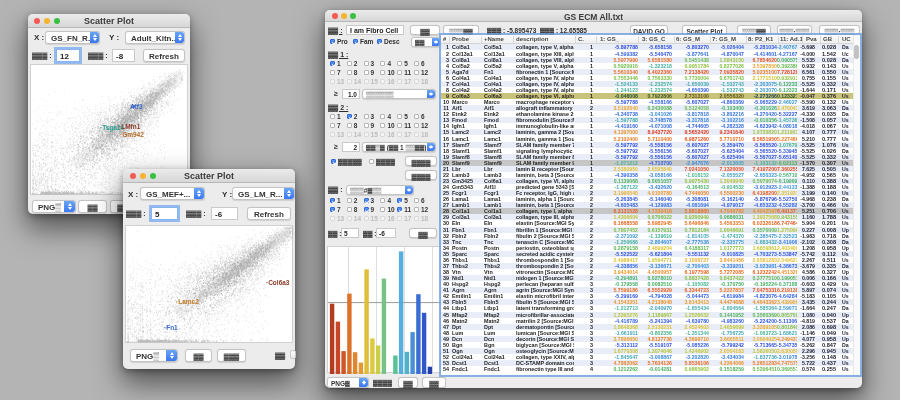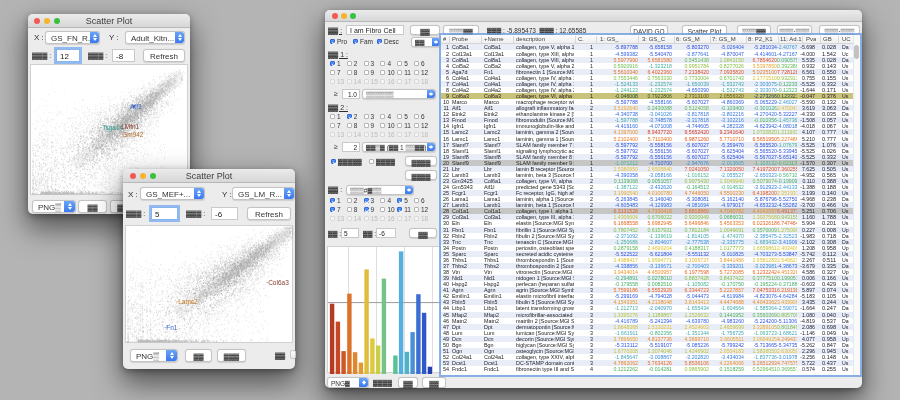--- a/index.html
+++ b/index.html
@@ -1,17 +1,17 @@
 <!DOCTYPE html>
 <html><head><meta charset="utf-8"><style>
 *{margin:0;padding:0;box-sizing:border-box;font-family:"Liberation Sans",sans-serif;}
 html,body{width:900px;height:400px;overflow:hidden;background:#b4b4b4;}
 #desk{position:relative;width:900px;height:400px;background:#b4b4b4;}
 .win{position:absolute;background:#ececec;border-radius:5px;
- box-shadow:0 13px 28px 2px rgba(0,0,0,.52),0 2px 6px rgba(0,0,0,.32);}
+ box-shadow:0 13px 28px 2px rgba(0,0,0,.52),0 2px 6px rgba(0,0,0,.32);font-weight:bold;}
 .tbar{position:absolute;left:0;top:0;right:0;background:linear-gradient(#ebebeb,#d7d7d7);
  border-bottom:1px solid #b7b7b7;border-radius:5px 5px 0 0;}
 .tl{position:absolute;width:6px;height:6px;border-radius:50%;}
 .tlr{background:#f25a53;}.tly{background:#f5b42e;}.tlg{background:#38c13f;}
 .ttext{position:absolute;width:100%;text-align:center;color:#3c3c3c;}
 .lab{position:absolute;color:#2e2e2e;white-space:nowrap;}
 .btn{position:absolute;background:#fff;border:1px solid #c3c3c3;border-radius:3px;
  color:#333;text-align:center;box-shadow:0 .5px 1px rgba(0,0,0,.12);}
 .pop{position:absolute;background:#fff;border:1px solid #c3c3c3;border-radius:3px;color:#333;
  box-shadow:0 .5px 1px rgba(0,0,0,.12);white-space:nowrap;overflow:hidden;}
@@ -99,20 +99,21 @@
 <div class="btn" style="left:62px;top:180px;width:27px;height:13px;font-size:7px;padding-top:2.5px;">▓▓</div>
 <div class="btn" style="left:94px;top:180px;width:29px;height:13px;font-size:7px;padding-top:2.5px;">▓▓▓</div>
 <div class="lab" style="left:152px;top:183px;font-size:7px;">▓▓</div>
 <div style="position:absolute;left:167px;top:181px;width:6px;height:9px;background:linear-gradient(#fdfdfd,#ededed);border:1px solid #c8c8c8;border-radius:2px;"></div>
 </div>
 <div class="win" style="left:325px;top:10px;width:537px;height:378px;">
 <div class="tbar" style="height:12px;">
         <div class="tl tlr" style="left:7px;top:3px;"></div>
         <div class="tl tly" style="left:16px;top:3px;"></div>
         <div class="tl tlg" style="left:25px;top:3px;"></div>
+        <div class="ttext" style="top:1.5px;font-size:8.5px;">GS ECM All.txt</div>
       </div>
 <div class="lab" style="left:3px;top:17px;font-size:7px;text-decoration:underline;">▓▓ :</div>
 <div class="fld" style="left:21px;top:15px;width:58px;height:10px;font-size:7px;padding:1px 0 0 3px;">I am Fibro Cell</div>
 <div class="btn" style="left:85px;top:15px;width:30px;height:10px;font-size:6.5px;padding-top:1.5px;">▓▓</div>
 <div class="btn" style="left:118px;top:15px;width:36px;height:10px;font-size:6.5px;padding-top:1.5px;">▒▒▒▓▓</div>
 <div class="lab" style="left:162px;top:17px;font-size:6.5px;">▓▓▓ : -5.895473&nbsp;&nbsp;▓▓▓ : 12.65585</div>
 <div class="btn" style="left:305px;top:15px;width:38px;height:10px;font-size:6.5px;padding-top:1.5px;">DAVID GO</div>
 <div class="btn" style="left:357px;top:15px;width:45px;height:10px;font-size:6.5px;padding-top:1.5px;">Scatter Plot</div>
 <div class="btn" style="left:412px;top:15px;width:34px;height:10px;font-size:6.5px;padding-top:1.5px;">▒▒▒▓▓</div>
 <div class="btn" style="left:452px;top:15px;width:35px;height:10px;font-size:6.5px;padding-top:1.5px;">▒▒▒·▒▒▒</div>

